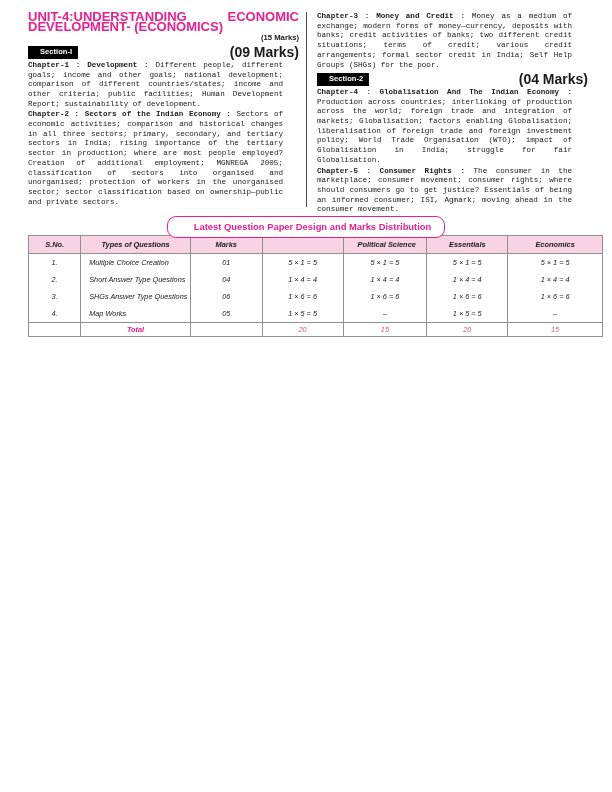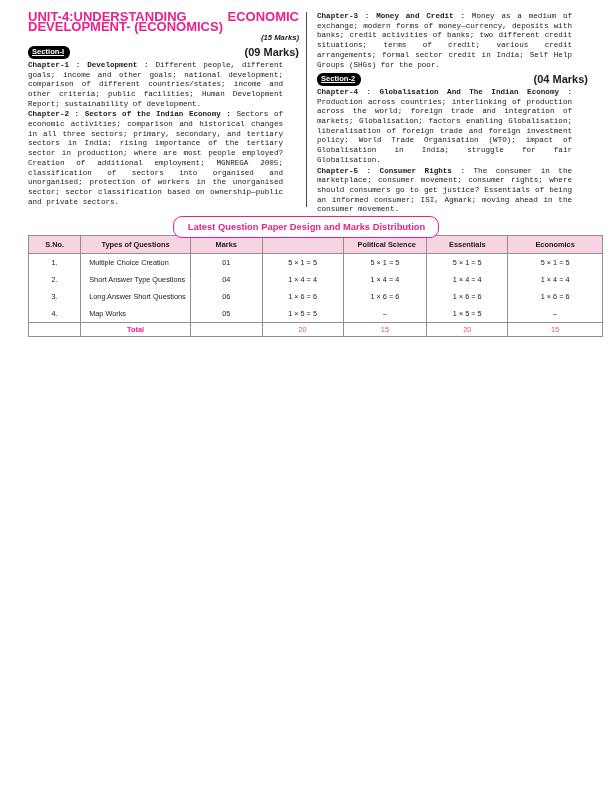--- a/index.html
+++ b/index.html
@@ -37,78 +37,77 @@
     color:var(--magenta);
     font-weight:bold;
     font-size:13px;
     letter-spacing:0;
   }
   .marks-line{
     text-align:right;
     font-weight:bold;
     font-size:7.7px;
     margin-top:2px;
-    font-style:italic;
   }
   .section-line{
     display:flex;
     justify-content:space-between;
     align-items:center;
     margin:3px 0 2px 0;
   }
   .badge{
     background:#000;
     color:#fff;
     font-weight:bold;
     font-size:7.6px;
-    padding:1px 6px 2px 4px;
-    border-radius:6px;
+    padding:1px 6px 2px 12px;
+    border-radius:0;
     display:inline-block;
-    text-decoration:underline;
-  }
-  .marks-bold{font-weight:bold;font-size:11px;}
+  }
+  .marks-bold{font-weight:bold;font-size:14px;}
   .para{margin:0 16px 1px 0;font-family:Liberation Mono, monospace;}
   .para b{font-weight:bold;}
 
   
   .table-title-wrap{
     text-align:center;
     position:relative;
     z-index:2;
     margin:0 0 -3px 0;
   }
   .table-title{
     display:inline-block;
     background:#fff;
     color:var(--magenta);
     font-weight:bold;
     font-size:9.4px;
     border:1.5px solid var(--magenta);
     border-radius:9px;
-    padding:4px 13px 5px 14px;
+    padding:4px 13px 5px 26px;
   }
 
   
   table.marks-table{
     position:relative;
     z-index:1;
     border-collapse:collapse;
     margin-left:28px;
     width:575px;
     table-layout:fixed;
     font-size:7.3px;
   }
   .marks-table th,.marks-table td{
     border-left:1px solid var(--line);
     border-right:1px solid var(--line);
     text-align:center;
     vertical-align:middle;
     padding:0 14px;
     overflow:hidden;
     white-space:nowrap;
+    font-style:italic;
   }
   .marks-table thead th{
     background:var(--header-bg);
     font-weight:bold;
     font-size:7.4px;
     height:17px;
     border-top:1px solid var(--line);
     border-bottom:1px solid var(--line);
   }
   .marks-table tbody td{height:17px;}
@@ -193,21 +192,21 @@
           <td>2.</td>
           <td class="cell-left">Short Answer Type Questions</td>
           <td>04</td>
           <td>1 × 4 = 4</td>
           <td>1 × 4 = 4</td>
           <td>1 × 4 = 4</td>
           <td>1 × 4 = 4</td>
         </tr>
         <tr class="data-row">
           <td>3.</td>
-          <td class="cell-left">Long Answer Short Questions</td>
+          <td class="cell-left">SHGs Answer Type Questions</td>
           <td>06</td>
           <td>1 × 6 = 6</td>
           <td>1 × 6 = 6</td>
           <td>1 × 6 = 6</td>
           <td>1 × 6 = 6</td>
         </tr>
         <tr class="data-row">
           <td>4.</td>
           <td class="cell-left">Map Works</td>
           <td>05</td>

